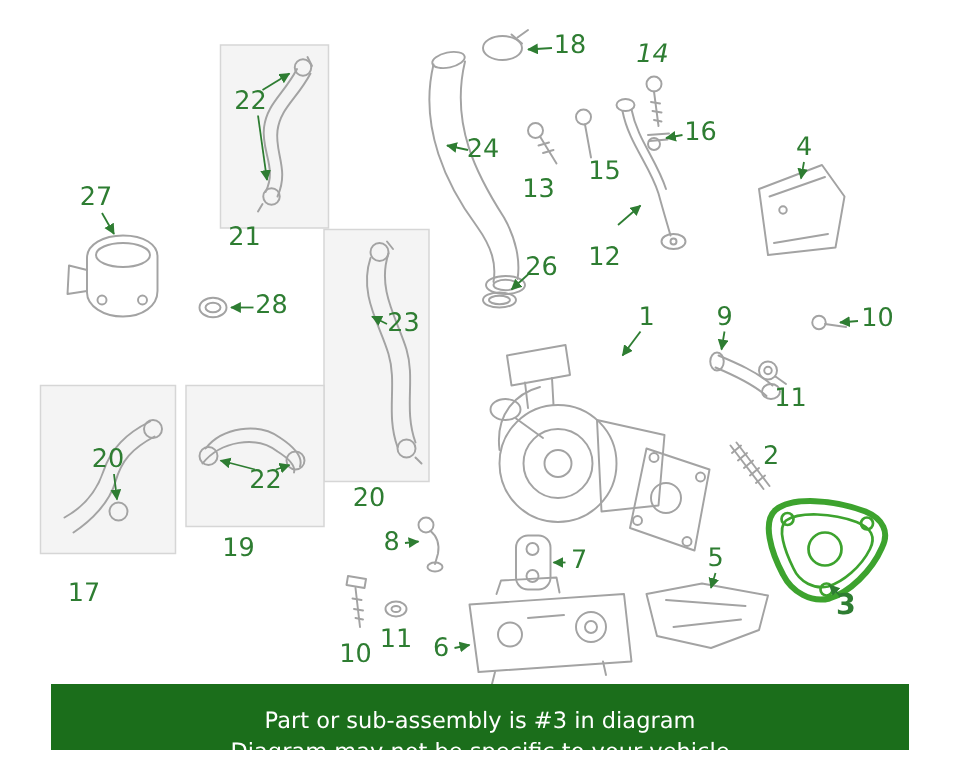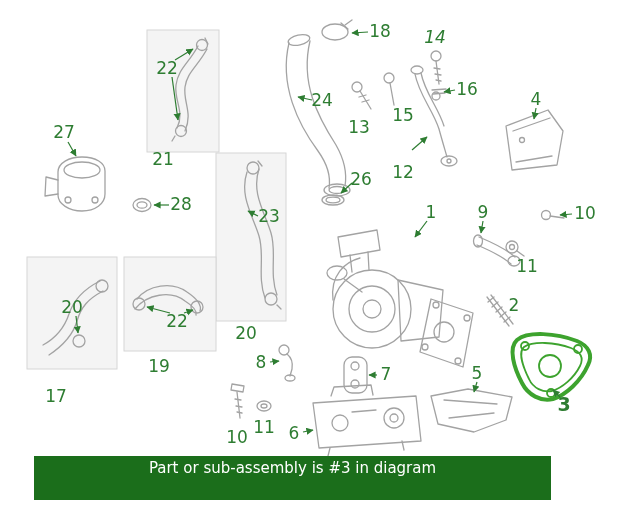--- a/index.html
+++ b/index.html
@@ -13,23 +13,23 @@
   .arrow { fill:none; stroke:var(--callout-green,#2e7d32); stroke-width:1.2; marker-end:url(#ah); }
   .hl    { fill:#ffffff; stroke:var(--highlight-green,#3da32e); stroke-width:4; stroke-linejoin:round; }
   .hl2   { fill:none; stroke:var(--highlight-green,#3da32e); stroke-width:1.8; }
   .callout {
     position:absolute; transform:translate(-50%,-50%);
     color:var(--callout-green,#2e7d32); font-size:17px; line-height:1;
     cursor:pointer; user-select:none; white-space:nowrap;
   }
   .callout.emphasis { font-size:19px; font-weight:bold; }
   .banner {
-    position:absolute; left:34px; top:456px; width:517px; height:44px;
+    position:absolute; left:34px; top:456px; width:572px; height:44px;
     background:var(--banner-bg,#1b6e1b); color:var(--banner-text,#ffffff);
-    text-align:center; font-size:15px; line-height:21px; padding-top:2px;
+    text-align:center; font-size:15px; line-height:21px; padding-top:14px;
     box-sizing:border-box;
   }
 </style>
 </head>
 <body>
 
 <div class="stage">
 
   <svg width="640" height="512" viewBox="0 0 640 512">
     <defs>
@@ -278,15 +278,16 @@
       <span class="callout" style="left: 477px; top: 373px;">5</span>
       <span class="callout" style="left: 386px; top: 374px;">7</span>
       <span class="callout" style="left: 261px; top: 362px;">8</span>
       <span class="callout" style="left: 294px; top: 433px;">6</span>
       <span class="callout" style="left: 237px; top: 437px;">10</span>
       <span class="callout" style="left: 264px; top: 427px;">11</span>
     </div>
 
   <div class="banner">
     <div>Part or sub-assembly is #3 in diagram</div>
+    <div>Diagram may not be specific to your vehicle</div>
   </div>
 
 </div>
 
 </body></html>

